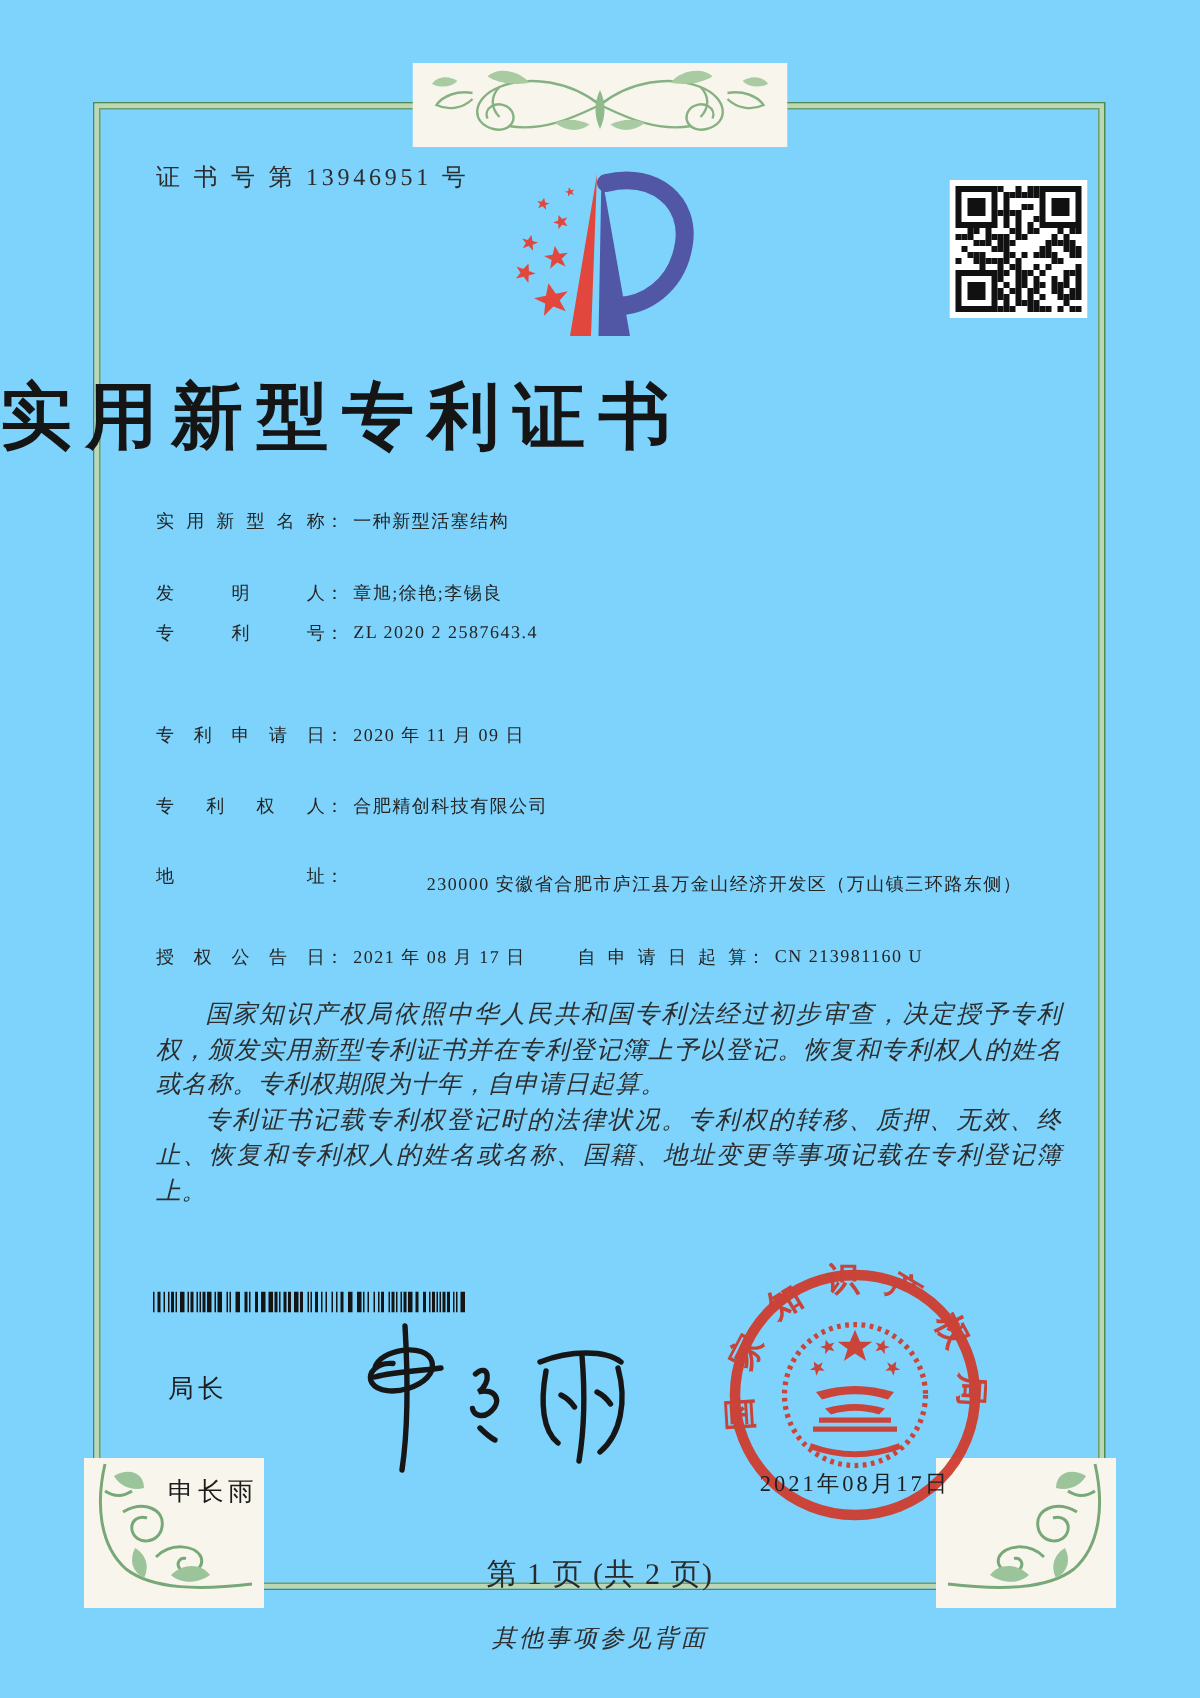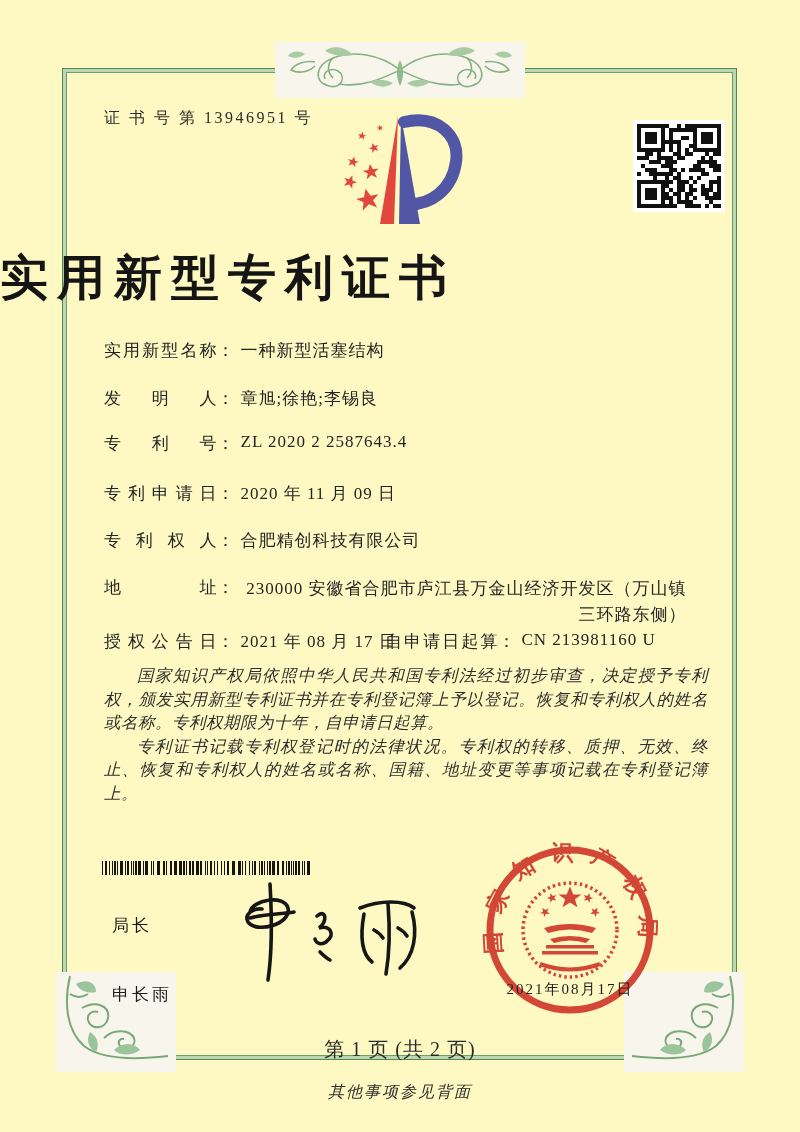--- a/index.html
+++ b/index.html
@@ -1,32 +1,32 @@
 <!DOCTYPE html>
 <html><head>
 <meta charset="utf-8">
 <style>
   html,body{margin:0;padding:0;}
   body{background:#e9e7df;font-family:"Liberation Serif","DejaVu Serif",serif;}
   #page{
     position:relative;width:800px;height:1132px;margin:0 auto;
-    background:#fef9c3;overflow:hidden;color:#222;
+    background:#7dd3fc;overflow:hidden;color:#222;
   }
   
   #frame{position:absolute;left:62px;top:68px;width:673px;height:990px;border:1px solid #4f8a52;z-index:1;}
   #frame .f2{position:absolute;inset:0;border:3px solid #bdd6b3;}
   #frame .f2 .f3{position:absolute;inset:0;border:1px solid #6ba06b;}
   
   .orn{position:absolute;z-index:2;}
   
   .abs{position:absolute;z-index:3;}
   #cert-no{left:104px;top:108px;font-size:16px;letter-spacing:2.5px;color:#2c2c2c;}
   #title{left:0;top:246px;width:100%;font-size:48px;font-weight:600;
          letter-spacing:9px;color:#151515;}
-  .frow{position:absolute;left:104px;z-index:3;font-size:17px;color:#242424;letter-spacing:0.5px;text-decoration:underline;}
+  .frow{position:absolute;left:104px;z-index:3;font-size:12px;color:#242424;letter-spacing:0.5px;text-decoration:underline;}
   .flabel{display:inline-block;width:113px;text-align:justify;text-align-last:justify;
           text-justify:inter-ideograph;vertical-align:top;}
   .fcolon{display:inline-block;vertical-align:top;margin-right:6px;}
   .fvalue{display:inline-block;vertical-align:top;letter-spacing:1px;}
   .fvalue.wrap{width:446px;line-height:26px;text-align:right;}
   #paras{left:104px;top:664px;width:604px;font-size:16.5px;line-height:23.5px;
          font-style:italic;color:#2e2e2e;text-align:justify;letter-spacing:0.5px;}
   #paras p{margin:0;text-indent:2em;}
   #director-title{left:112px;top:914px;font-size:17px;letter-spacing:3px;
                   font-family:"Liberation Sans","DejaVu Sans",sans-serif;color:#1c1c1c;}
@@ -282,21 +282,21 @@
     </svg>
 
   <div class="abs" id="title">实用新型专利证书</div>
 
   <div class="frow" style="top:339px">
     <span class="flabel">实用新型名称</span><span class="fcolon">：</span><span class="fvalue">一种新型活塞结构</span>
   </div>
   <div class="frow" style="top:387px">
     <span class="flabel">发明人</span><span class="fcolon">：</span><span class="fvalue">章旭;徐艳;李锡良</span>
   </div>
-  <div class="frow" style="top:432px">
+  <div class="frow" style="top:414px">
     <span class="flabel">专利号</span><span class="fcolon">：</span><span class="fvalue">ZL 2020 2 2587643.4</span>
   </div>
   <div class="frow" style="top:482px">
     <span class="flabel">专利申请日</span><span class="fcolon">：</span><span class="fvalue">2020 年 11 月 09 日</span>
   </div>
   <div class="frow" style="top:529px">
     <span class="flabel">专利权人</span><span class="fcolon">：</span><span class="fvalue">合肥精创科技有限公司</span>
   </div>
   <div class="frow" style="top:576px">
     <span class="flabel">地址</span><span class="fcolon">：</span><span class="fvalue wrap">230000 安徽省合肥市庐江县万金山经济开发区（万山镇三环路东侧）</span>

